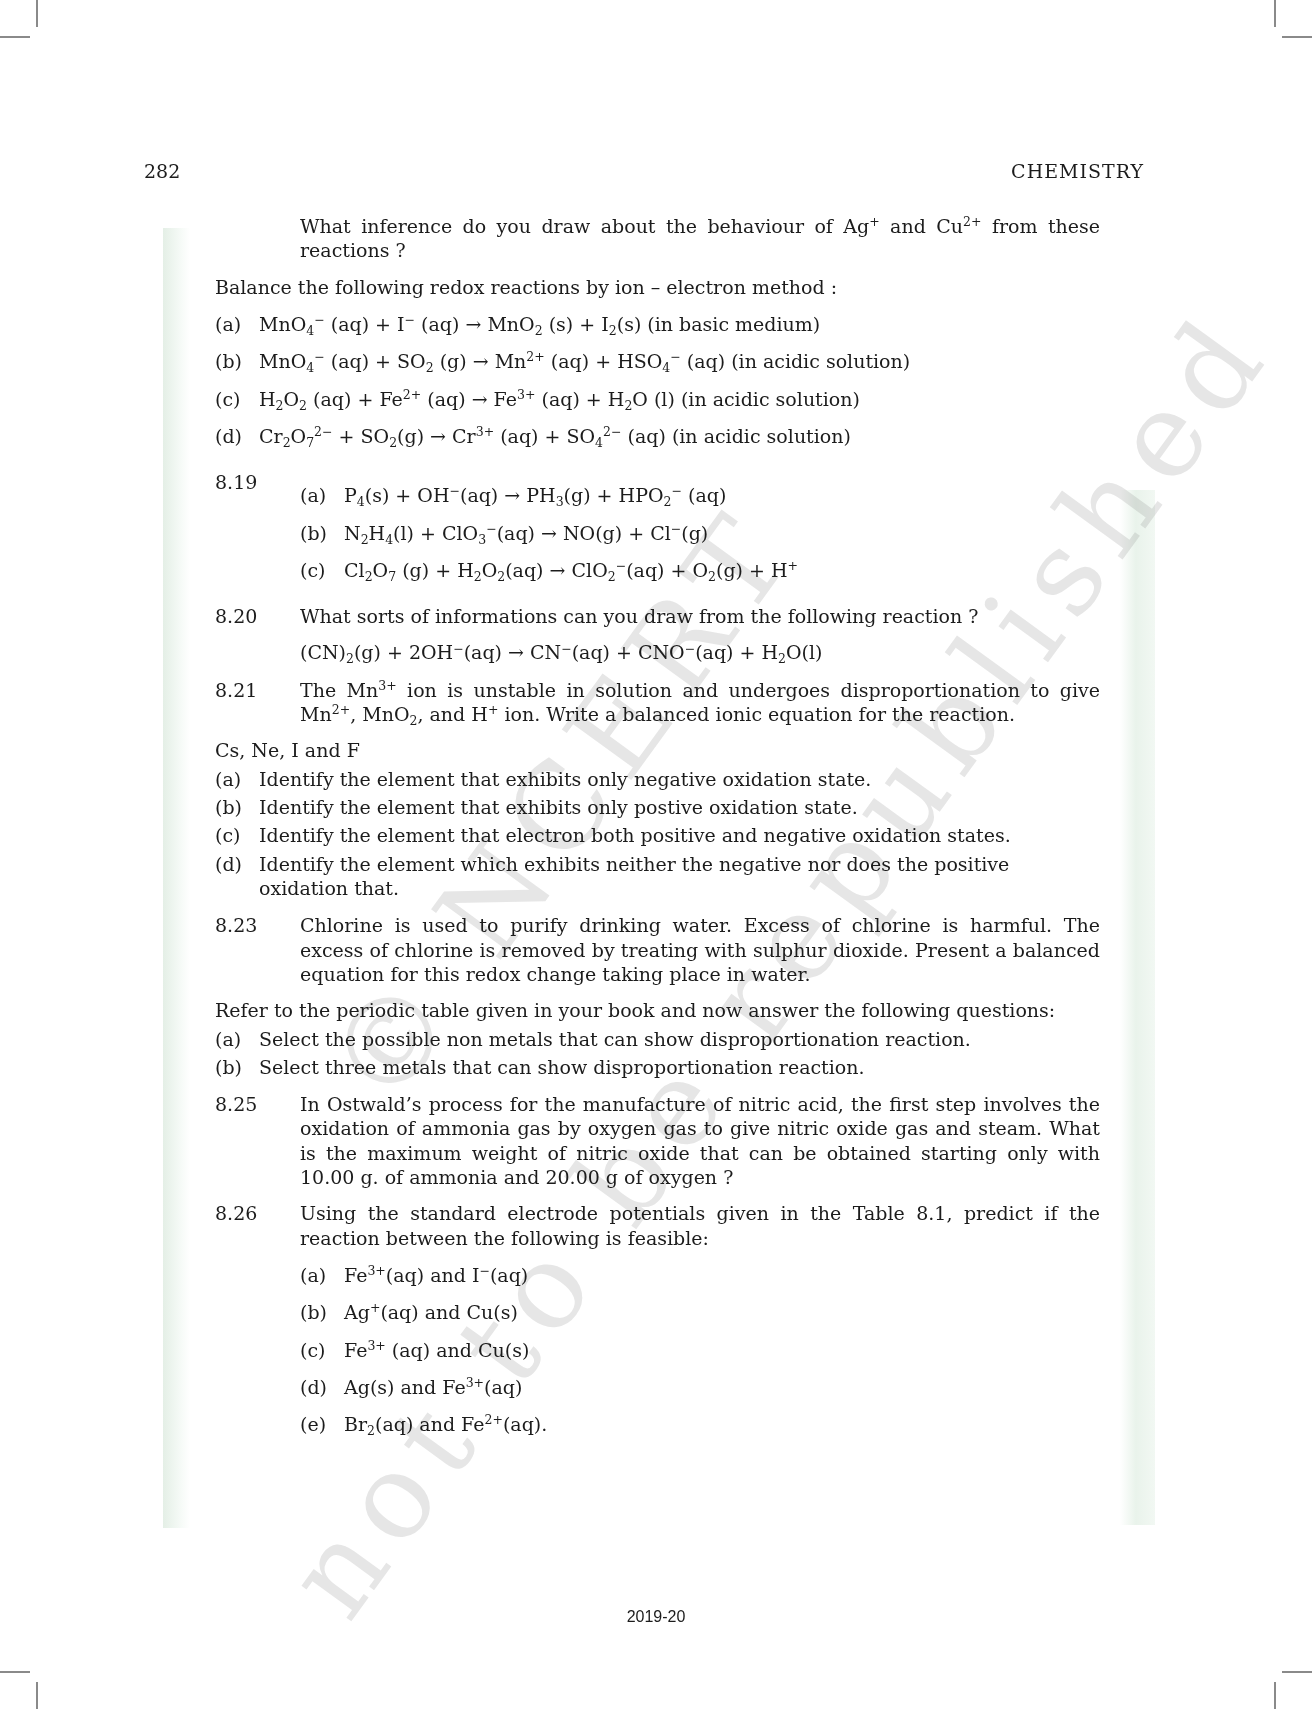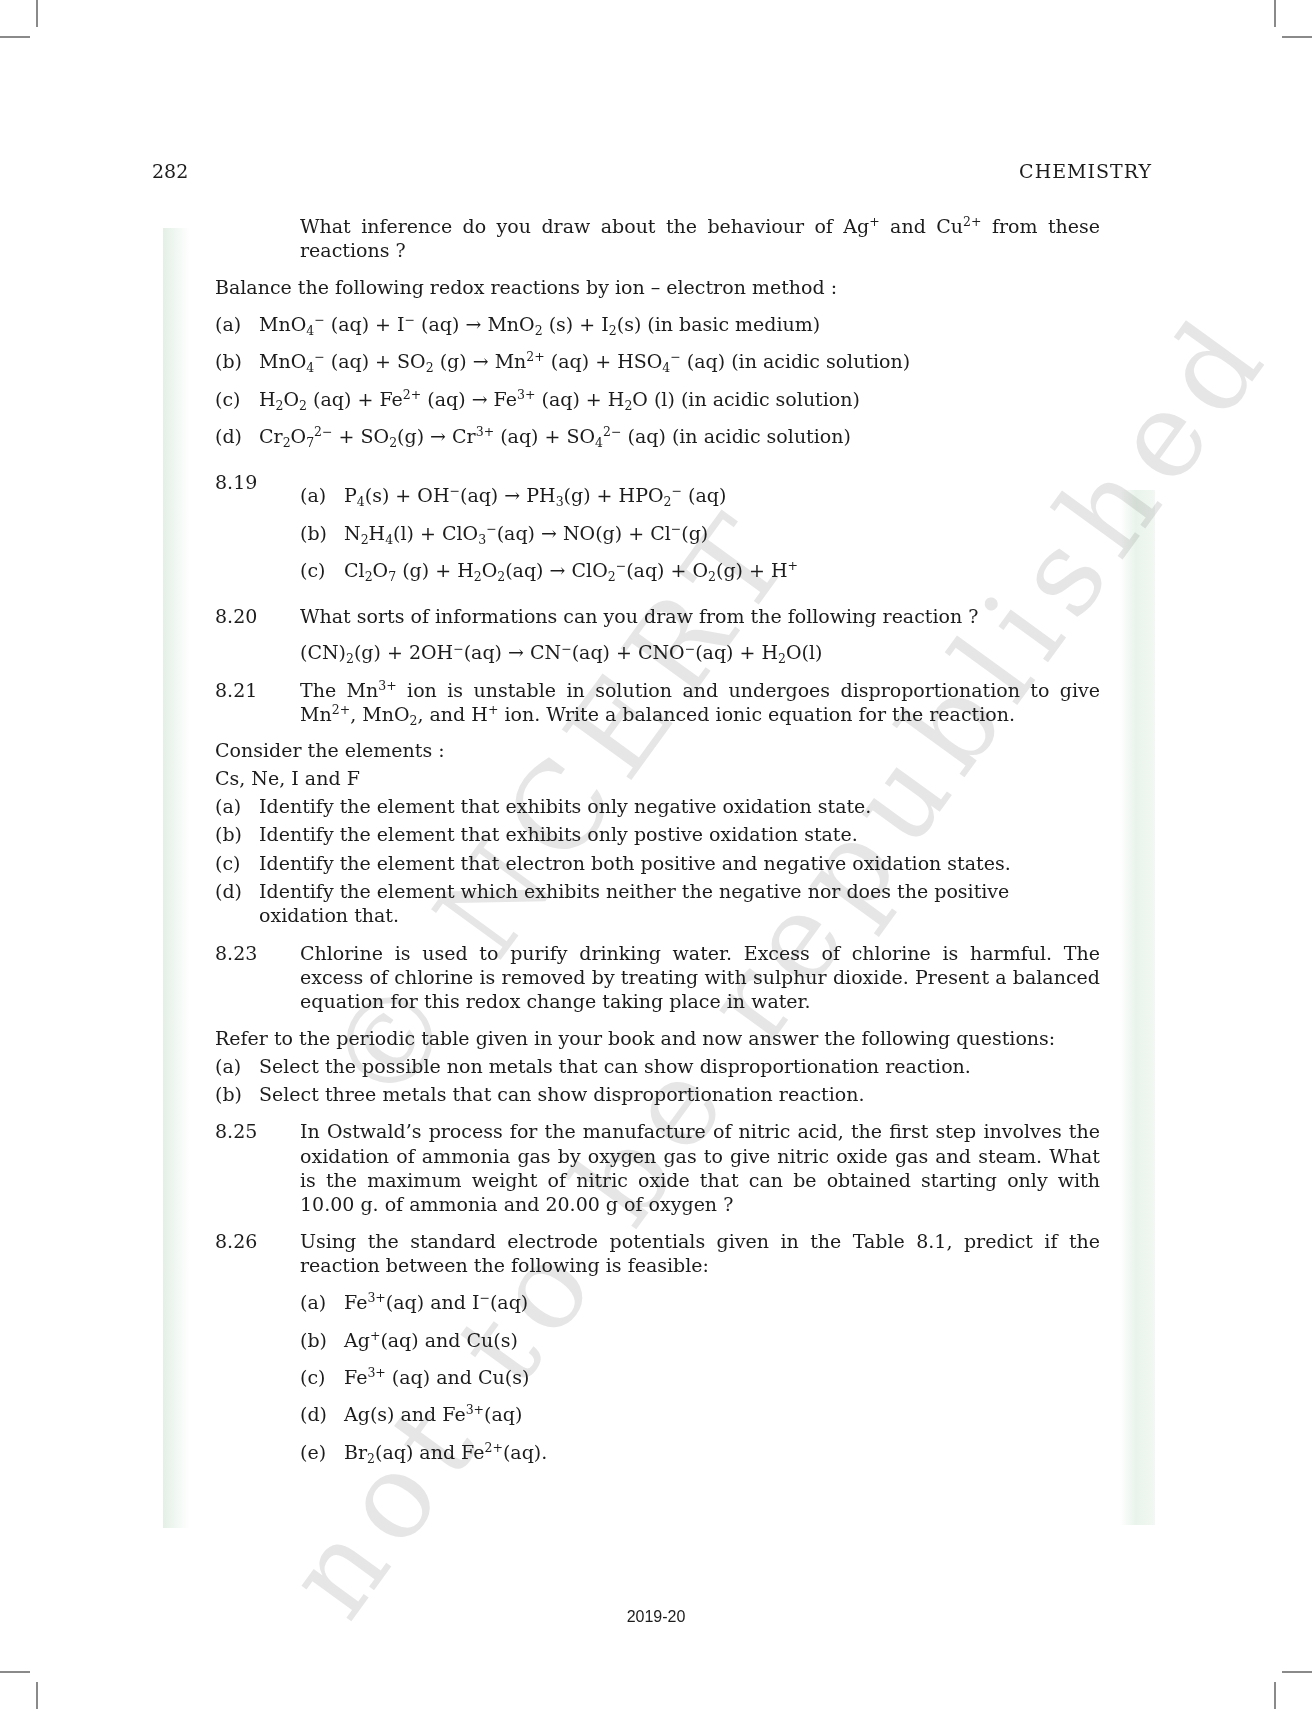--- a/index.html
+++ b/index.html
@@ -41,21 +41,21 @@
   }
   .watermark span{
     font-family:"DejaVu Serif", serif;
     font-size:118px;
     letter-spacing:14px;
     color:rgba(130,130,130,0.20);
     white-space:nowrap;
   }
   
   .header{
-    position:absolute;left:152px;top:160px;width:1000px;
+    position:absolute;left:144px;top:160px;width:1000px;
     display:flex;justify-content:space-between;
     font-size:19px;
     z-index:2;
   }
   .running-head{letter-spacing:1px;}
   .footer{
     position:absolute;left:0;top:1608px;width:1312px;
     text-align:center;
     font-family:"Liberation Sans", sans-serif;
     font-size:16px;
@@ -160,21 +160,20 @@
         </div>
       </div>
       <div class="q-row">
         <div class="q-num">8.21</div>
         <div class="q-body">
           <div class="q-para">The Mn<sup>3+</sup> ion is unstable in solution and undergoes disproportionation to give Mn<sup>2+</sup>, MnO<sub>2</sub>, and H<sup>+</sup> ion. Write a balanced ionic equation for the reaction.</div>
         </div>
       </div>
       <div class="q-row">
         <div class="q-body">
-          <div class="q-para">Consider the elements :</div>
           <div class="q-para">Cs, Ne, I and F</div>
           <div class="q-item">
             <div class="item-label">(a)</div>
             <div class="item-text">Identify the element that exhibits only negative oxidation state.</div>
           </div>
           <div class="q-item">
             <div class="item-label">(b)</div>
             <div class="item-text">Identify the element that exhibits only postive oxidation state.</div>
           </div>
           <div class="q-item">

